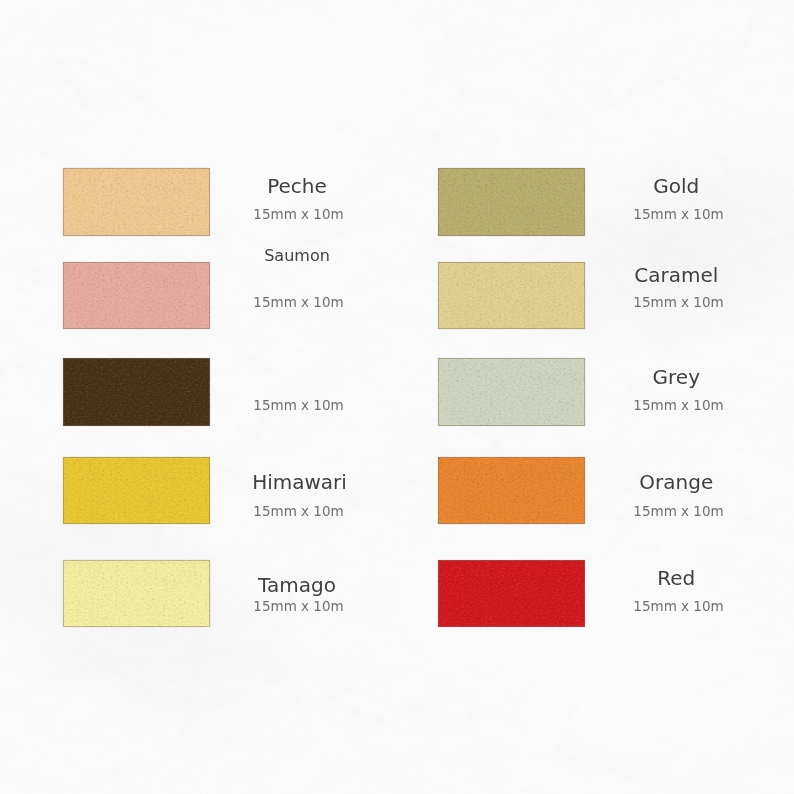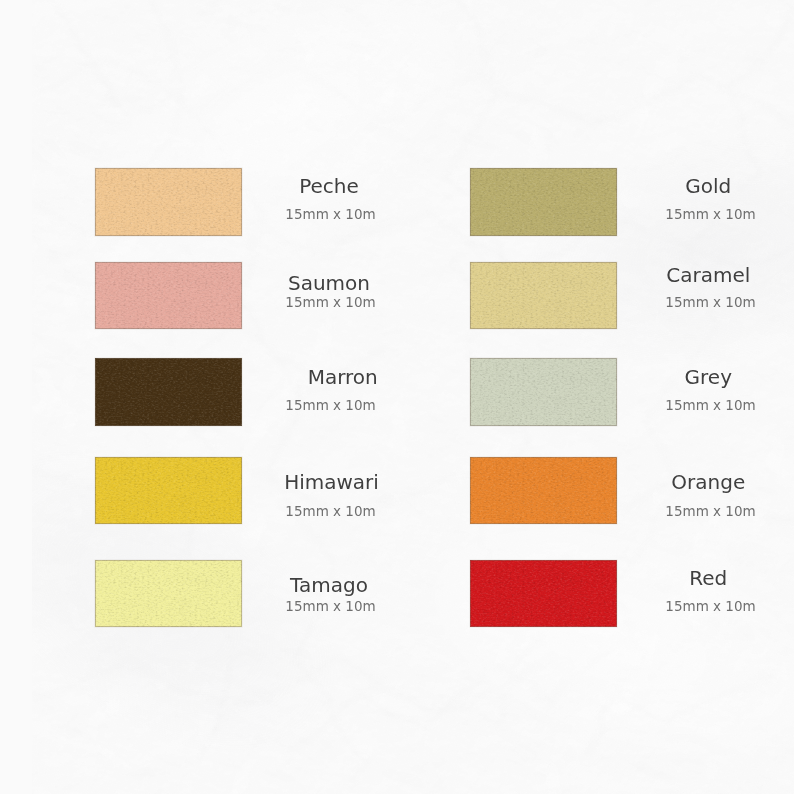--- a/index.html
+++ b/index.html
@@ -3,21 +3,21 @@
 <meta charset="utf-8">
 <title>Color Swatch Chart</title>
 <style>
   html, body { margin:0; padding:0; }
   body {
     width:794px; height:794px; overflow:hidden;
     background:#fafafa;
     font-family:"DejaVu Sans", sans-serif;
     position:relative;
   }
-  #page { position:absolute; inset:0;margin-left:32px; }
+  #page { position:absolute; inset:0; }
   .paper { position:absolute; inset:0; }
   .paper svg { display:block; width:794px; height:794px; }
   .swatch {
     position:absolute;
     box-shadow: inset 0 0 0 1px rgba(124,112,100,0.42),
                 0 0 0 0.5px rgba(182,174,166,0.26);
   }
   .swatch .tex { position:absolute; inset:0; opacity:0.36; }
   .swatch svg { display:block; width:100%; height:100%; }
   .label { position:absolute; text-align:center; white-space:nowrap; line-height:1; }
@@ -170,34 +170,33 @@
       <div class="swatch-item">
         <div class="swatch" style="left: 63px; top: 262px; width: 147px; height: 67px; background: rgb(233, 171, 159);">
           <div class="tex">
             <svg viewBox="0 0 147 68" preserveAspectRatio="none" xmlns="http://www.w3.org/2000/svg">
               <rect x="0" y="0" width="147" height="68" filter="url(#fiberCloud)" opacity="0.22"></rect>
               <rect x="0" y="0" width="147" height="68" filter="url(#fiberDark)"></rect>
               <rect x="0" y="0" width="147" height="68" filter="url(#fiberLight)"></rect>
             </svg>
           </div>
         </div>
-        <div class="label name" style="left: 147px; width: 300px; top: 273px; font-size: 20px; color: rgb(63, 63, 63);">Saumon</div>
+        <div class="label name" style="left: 147px; width: 300px; top: 248px; font-size: 16px; color: rgb(63, 63, 63);">Saumon</div>
         <div class="label size" style="left: 148.5px; width: 300px; top: 295.8px; font-size: 13.5px; color: rgb(111, 111, 111);">15mm x 10m</div>
       </div>
       <div class="swatch-item">
         <div class="swatch" style="left: 63px; top: 357.9px; width: 147px; height: 68px; background: rgb(69, 47, 18);">
           <div class="tex">
             <svg viewBox="0 0 147 68" preserveAspectRatio="none" xmlns="http://www.w3.org/2000/svg">
               <rect x="0" y="0" width="147" height="68" filter="url(#fiberCloud)" opacity="0.22"></rect>
               <rect x="0" y="0" width="147" height="68" filter="url(#fiberDark)"></rect>
               <rect x="0" y="0" width="147" height="68" filter="url(#fiberLight)"></rect>
             </svg>
           </div>
         </div>
-        <div class="label name" style="left: 160.7px; width: 300px; top: 366.5px; font-size: 20px; color: rgb(63, 63, 63);">Marron</div>
         <div class="label size" style="left: 148.5px; width: 300px; top: 398.5px; font-size: 13.5px; color: rgb(111, 111, 111);">15mm x 10m</div>
       </div>
       <div class="swatch-item">
         <div class="swatch" style="left: 63px; top: 457.2px; width: 147px; height: 67px; background: rgb(235, 200, 46);">
           <div class="tex">
             <svg viewBox="0 0 147 68" preserveAspectRatio="none" xmlns="http://www.w3.org/2000/svg">
               <rect x="0" y="0" width="147" height="68" filter="url(#fiberCloud)" opacity="0.22"></rect>
               <rect x="0" y="0" width="147" height="68" filter="url(#fiberDark)"></rect>
               <rect x="0" y="0" width="147" height="68" filter="url(#fiberLight)"></rect>
             </svg>

